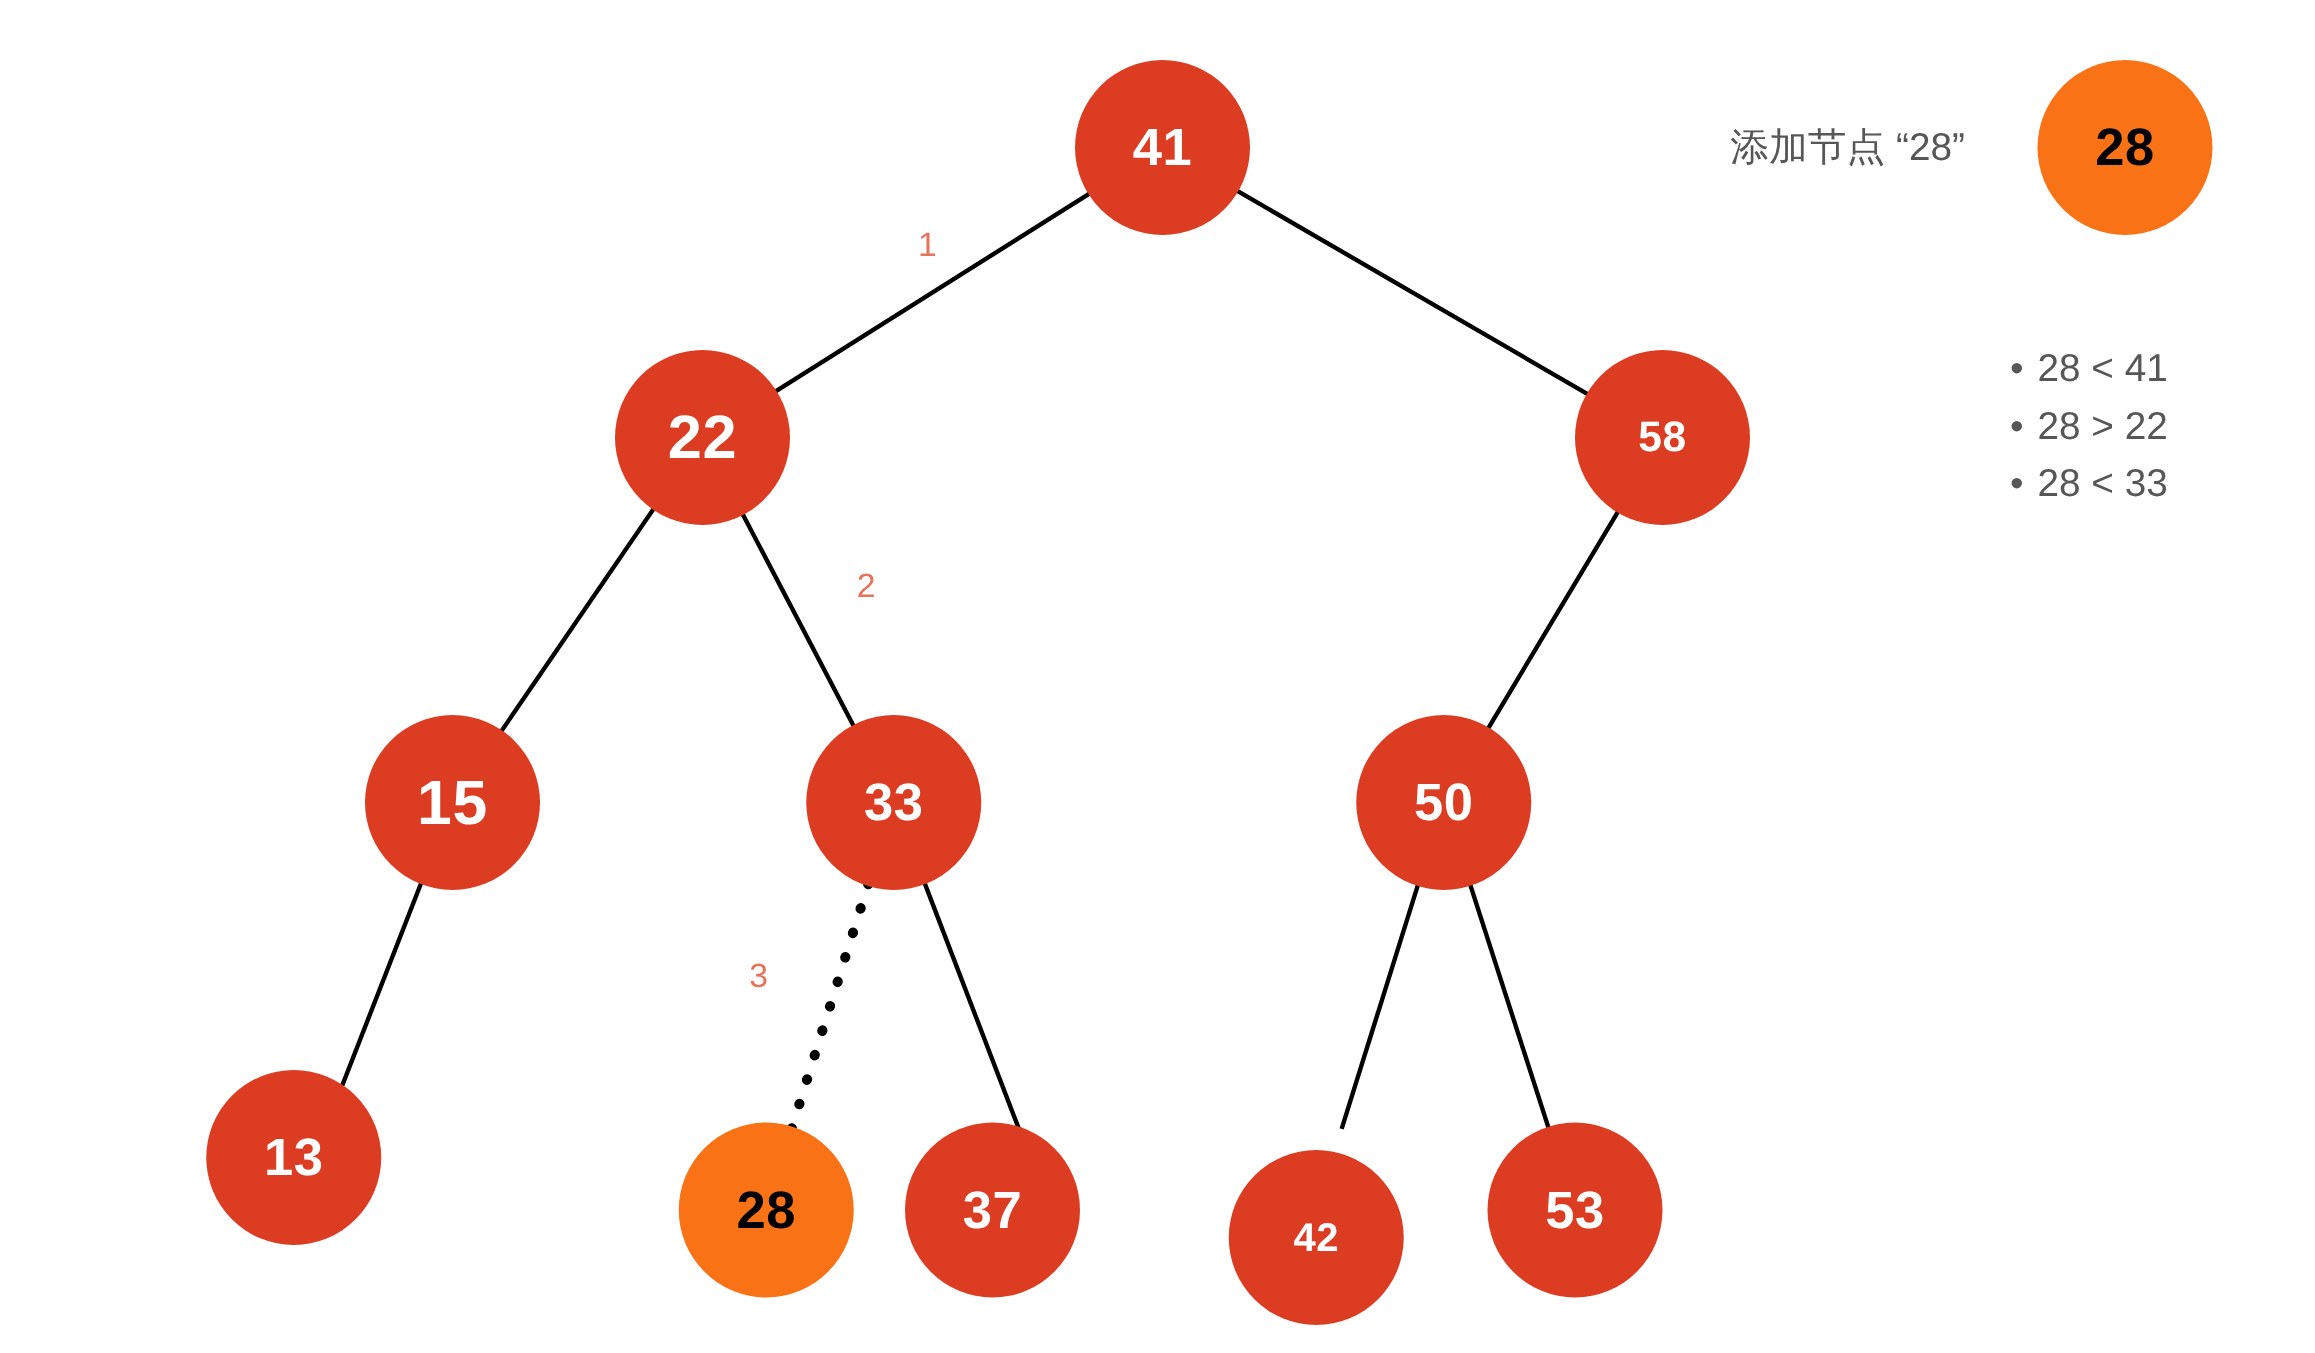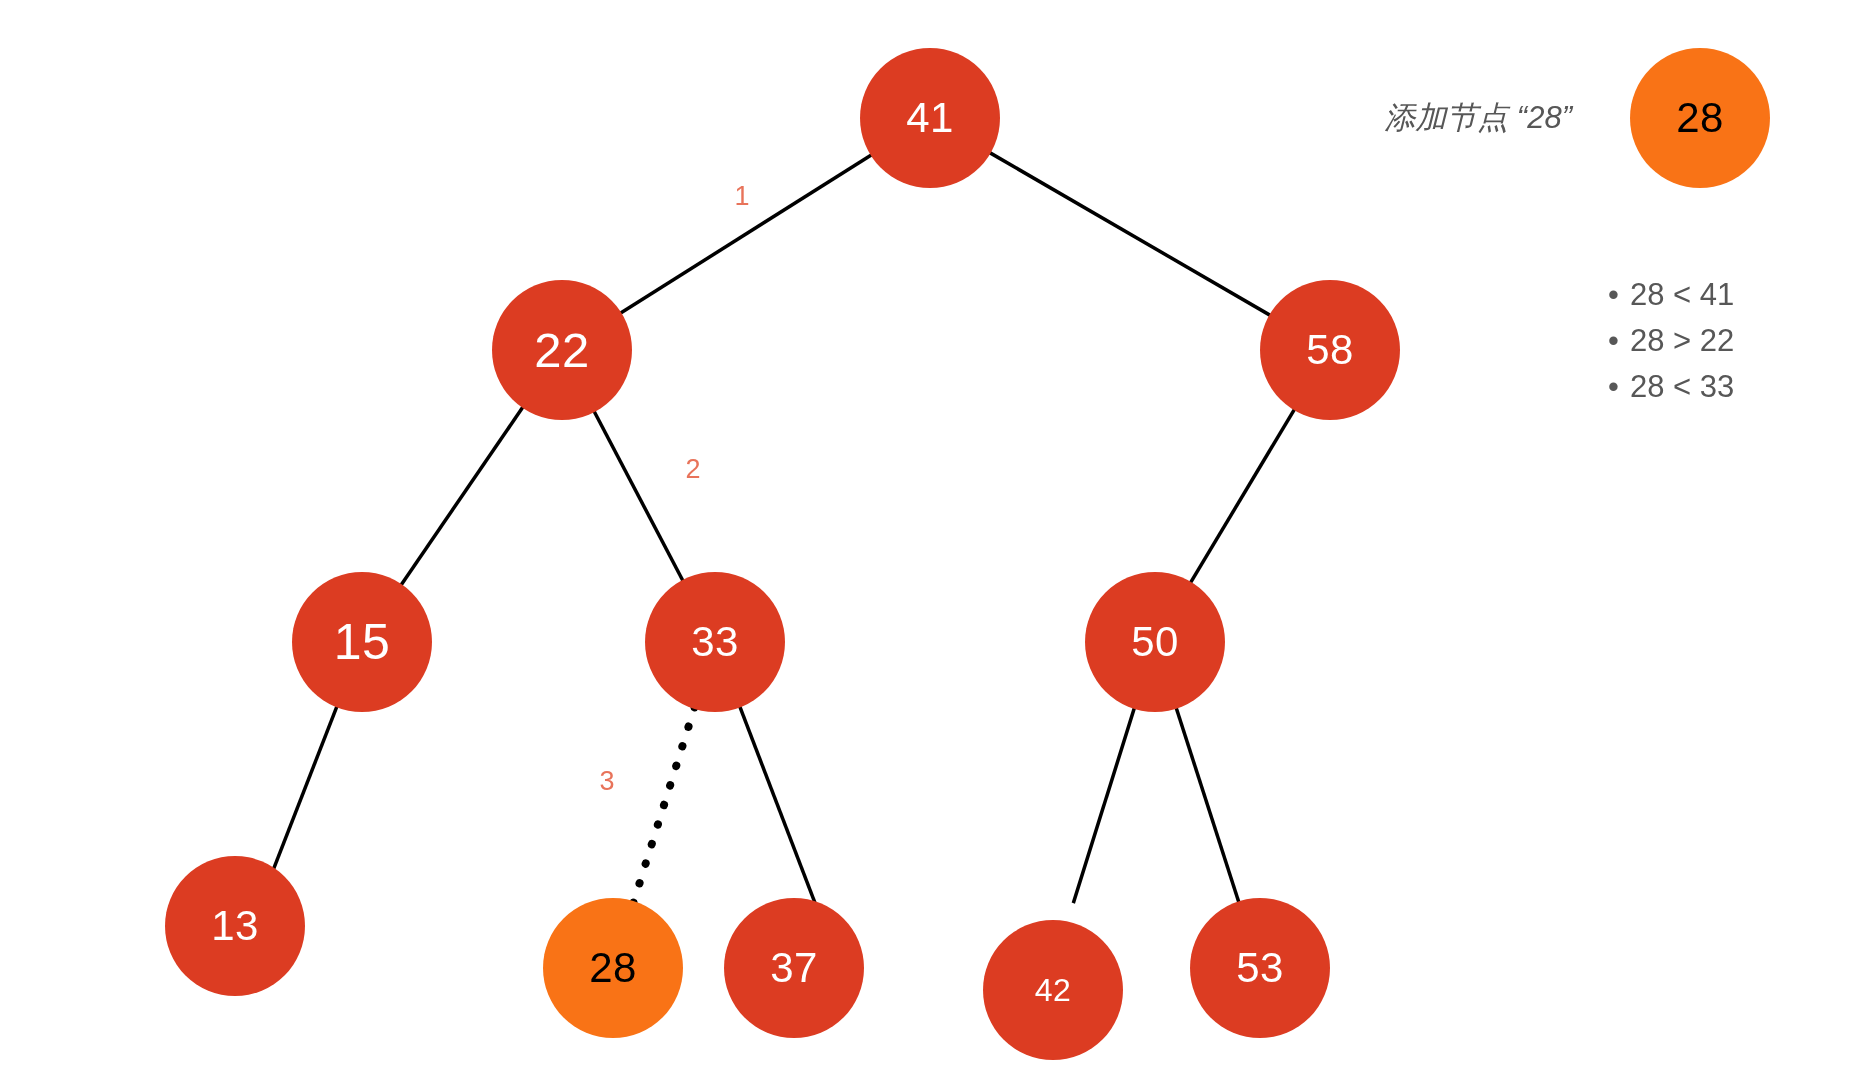--- a/index.html
+++ b/index.html
@@ -23,21 +23,21 @@
     top: 0;
     width: 1852px;
     height: 1082px;
   }
   .node {
     position: absolute;
     border-radius: 50%;
     display: flex;
     align-items: center;
     justify-content: center;
-    font-weight: normal;
+    font-weight: bold;
     letter-spacing: 0.5px;
     box-sizing: border-box;
   }
   .node.red {
     background: #dc3c22;
     color: #ffffff;
   }
   .node.blue {
     background: #f97316;
     color: #000000;
@@ -92,21 +92,21 @@
       <line x1="1175.8471818378357" y1="706.7255359917568" x2="1239.1528181621643" y2="903.2744640082432" stroke="#000000" stroke-width="3.5" stroke-linecap="butt"></line>
     </svg>
 
   <div id="node-layer">
       <div class="node red" style="left: 860px; top: 48px; width: 140px; height: 140px; font-size: 42px;">
         <span>41</span>
       </div>
       <div class="node red" style="left: 492px; top: 280px; width: 140px; height: 140px; font-size: 49px;">
         <span>22</span>
       </div>
-      <div class="node red" style="left: 1260px; top: 280px; width: 140px; height: 140px; font-size: 42px; text-align: right;">
+      <div class="node red" style="left: 1260px; top: 280px; width: 140px; height: 140px; font-size: 34px; text-align: right;">
         <span>58</span>
       </div>
       <div class="node red" style="left: 292px; top: 572px; width: 140px; height: 140px; font-size: 50px;">
         <span>15</span>
       </div>
       <div class="node red" style="left: 645px; top: 572px; width: 140px; height: 140px; font-size: 42px;">
         <span>33</span>
       </div>
       <div class="node red" style="left: 1085px; top: 572px; width: 140px; height: 140px; font-size: 42px;">
         <span>50</span>
@@ -127,21 +127,21 @@
         <span>53</span>
       </div>
     </div>
 
   <div id="label-layer">
       <div class="edge-label" style="left: 742px; top: 196px;">1</div>
       <div class="edge-label" style="left: 693px; top: 469px;">2</div>
       <div class="edge-label" style="left: 607px; top: 781px;">3</div>
     </div>
 
-  <div class="legend-text" style="left: 0px; top: 118px; width: 1572px; text-align: right; font-style: italic;">添加节点 “28”</div>
+  <div class="legend-text" style="left: 0px; top: 118px; width: 1572px; text-align: right;">添加节点 “28”</div>
 
   <div class="node blue" id="legend-badge" style="left: 1630px; top: 48px; width: 140px; height: 140px; font-size: 42px;">
     <span>28</span>
   </div>
 
   <div class="legend-list" id="legend-list" style="left: 1608px; top: 272px;">
       <div class="legend-list-item">
         <span class="bullet">•</span>
         <span>28 &lt; 41</span>
       </div>

